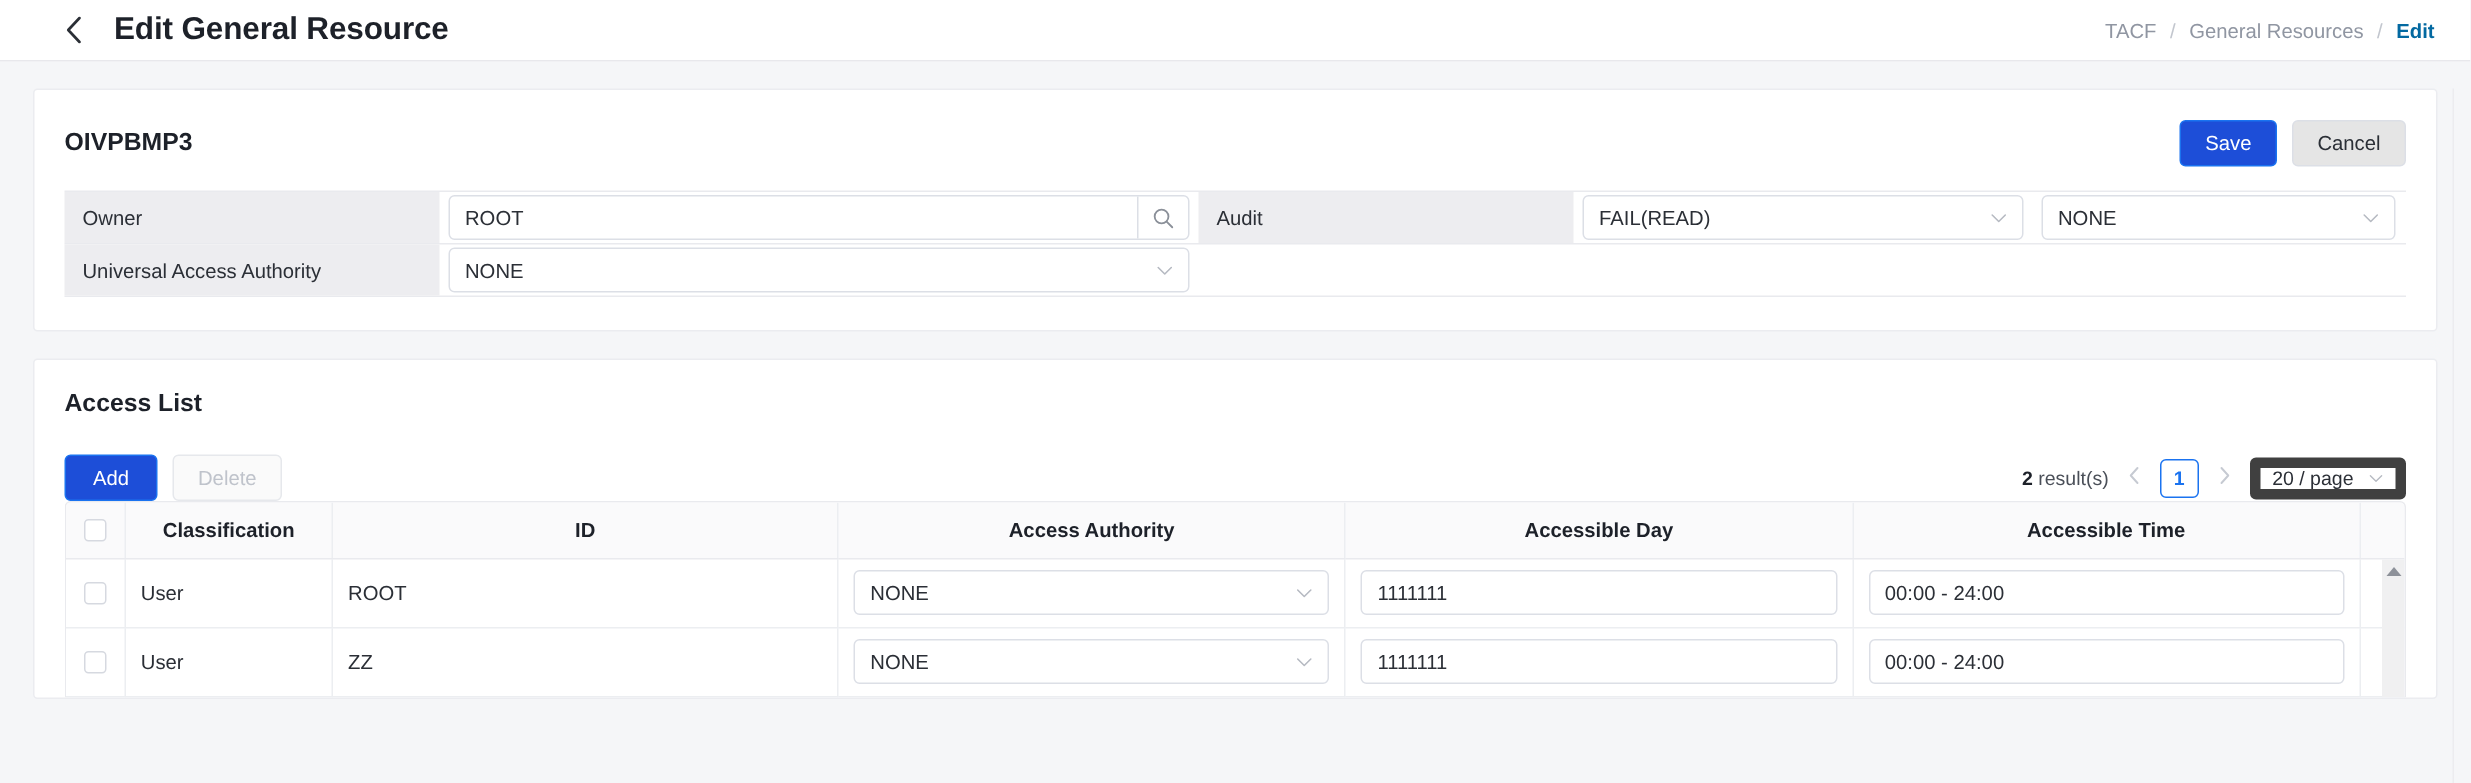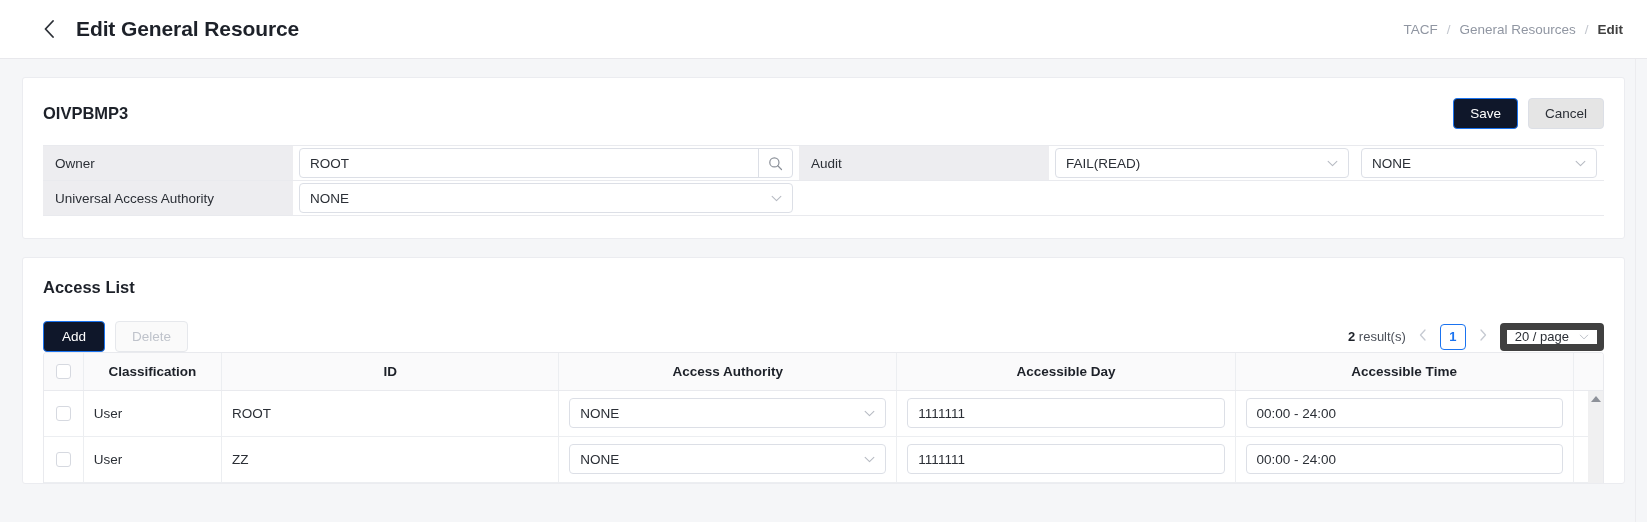--- a/index.html
+++ b/index.html
@@ -6,21 +6,21 @@
   html, body {
     margin: 0; padding: 0;
     width: 1647px; height: 522px;
     background: #f5f6f8;
     font-family: "Liberation Sans", sans-serif;
     overflow: hidden;
   }
 
   
   .topbar {
-    height: 59px;
+    height: 41px;
     background: #ffffff;
     border-bottom: 1px solid #e8e8ec;
     display: flex;
     align-items: center;
     padding: 0 24px 0 38px;
     position: relative;
   }
   .back-arrow {
     width: 22px; height: 22px;
     display: flex; align-items: center; justify-content: center;
@@ -37,21 +37,21 @@
   }
   .breadcrumb {
     margin-left: auto;
     display: flex;
     align-items: center;
     gap: 9px;
     font-size: 13.5px;
     color: #9096a2;
   }
   .breadcrumb .crumb-sep { color: #c2c6ce; }
-  .breadcrumb .crumb-current { color: #404040; font-weight: bold; }
+  .breadcrumb .crumb-current { color: #0369a1; font-weight: bold; }
 
   
   .page-body { padding: 18px 22px 0 22px; }
   .card {
     background: #ffffff;
     border: 1px solid #ebecf0;
     border-radius: 3px;
   }
   .card + .card { margin-top: 18px; }
 
@@ -79,21 +79,21 @@
     padding: 0 16px;
     border-radius: 4px;
     font-size: 13.5px;
     font-family: "Liberation Sans", sans-serif;
     display: inline-flex;
     align-items: center;
     justify-content: center;
     cursor: pointer;
     border: 1px solid transparent;
   }
-  .btn-primary { background: #0f172a; color: #fff; border-color: #1a73f0; }
+  .btn-primary { background: #1d4ed8; color: #fff; border-color: #1a73f0; }
   .btn-default { background: #e5e5e5; color: #2b2f36; border-color: #dcdfe6; }
   .btn-disabled {
     background: #fafafa; color: #bfc3cb;
     border-color: #e6e8ec; cursor: default;
   }
 
   
   .prop-grid { border-top: 1px solid #e9eaee; }
   .prop-row {
     display: flex;

